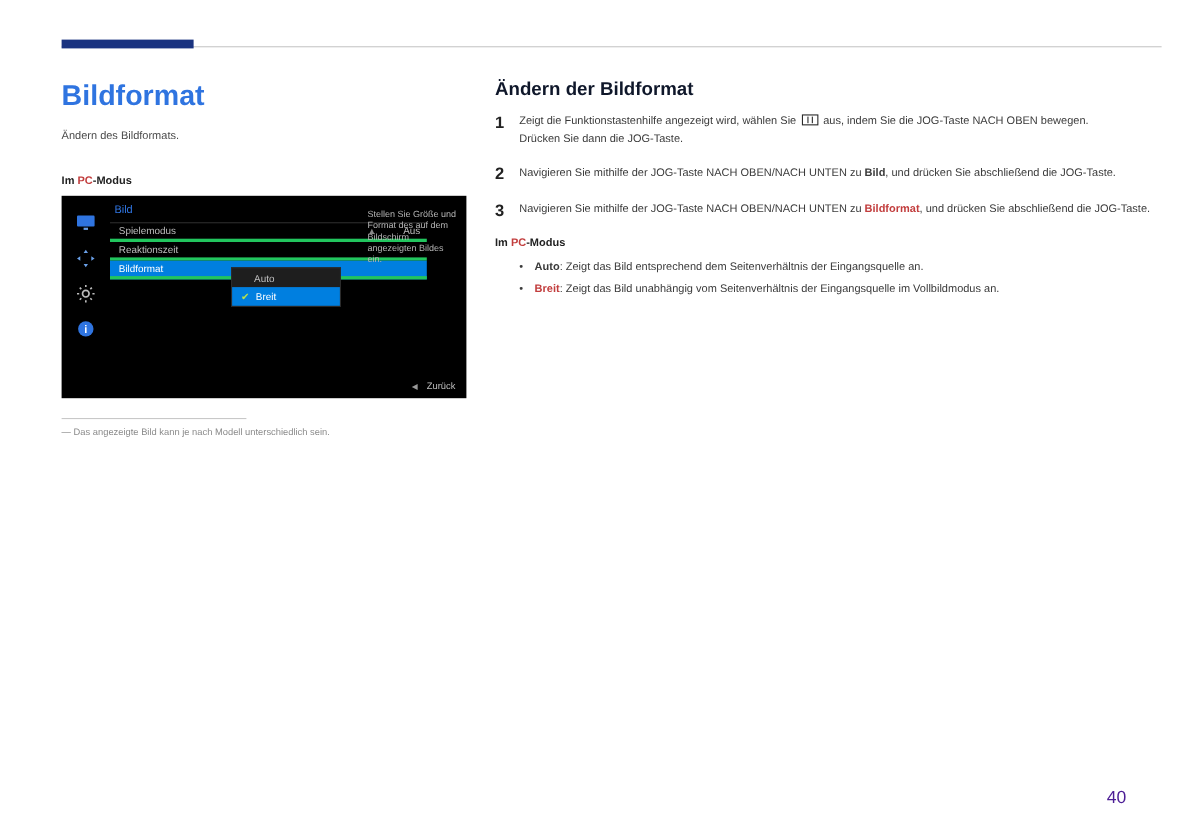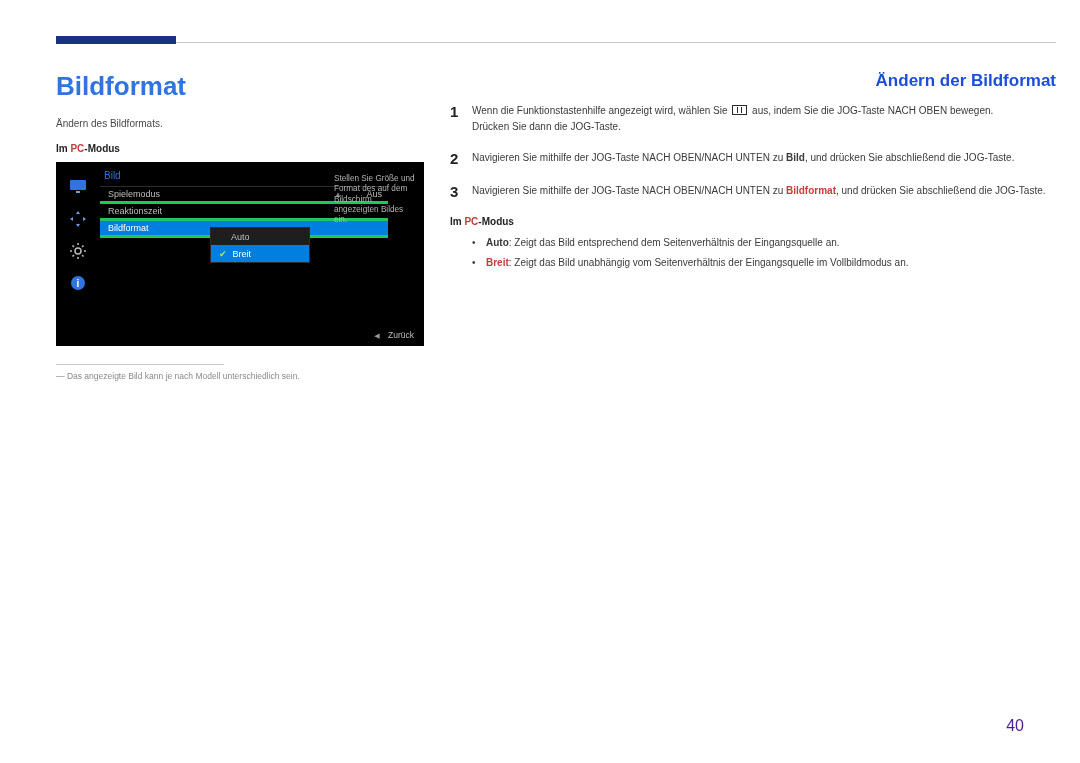--- a/index.html
+++ b/index.html
@@ -40,21 +40,21 @@
   }
   h1 {
     color: #2f74e0;
     font-size: 26px;
     font-weight: 700;
     margin-bottom: 16px;
   }
   .desc {
     font-size: 10px;
     color: #4a4a4a;
-    margin-bottom: 14px;
+    margin-bottom: 30px;
   }
   .mode-label {
     font-size: 10px;
     color: #222;
     font-weight: 700;
     margin-bottom: 8px;
   }
   .mode-label .pc { color: #c23d3d; }
 
   
@@ -153,21 +153,21 @@
     height: 1px;
     background: #c8c8c8;
     margin: 18px 0 6px 0;
   }
   .footnote {
     font-size: 8.5px;
     color: #8a8a8a;
   }
 
   
-  h2 { font-size: 17px; font-weight: 700; color: #1d4ed8; margin-bottom: 12px; text-align: right; }
+  h2 { font-size: 17px; font-weight: 700; color: #0f172a; margin-bottom: 12px; }
   .step { display: flex; margin-bottom: 16px; }
   .step .num {
     width: 22px;
     font-size: 15px;
     font-weight: 700;
     color: #222;
   }
   .step .txt {
     flex: 1;
     font-size: 10px;
@@ -289,21 +289,21 @@
       <div class="note-rule"></div>
       <p class="footnote">― <span>Das angezeigte Bild kann je nach Modell unterschiedlich sein.</span></p>
     </div>
 
     <div class="right">
       <h2>Ändern der Bildformat</h2>
 
       <div class="step">
         <div class="num">1</div>
         <div class="txt">
-          <span>Wenn die Funktionstastenhilfe angezeigt wird, wählen Sie </span>
+          <span>Zeigt die Funktionstastenhilfe angezeigt wird, wählen Sie </span>
           <span class="glyph-box"></span>
           <span> aus, indem Sie die JOG-Taste NACH OBEN bewegen.</span><br>
           <span>Drücken Sie dann die JOG-Taste.</span>
         </div>
       </div>
 
       <div class="step">
         <div class="num">2</div>
         <div class="txt">
           <span>Navigieren Sie mithilfe der JOG-Taste NACH OBEN/NACH UNTEN zu </span><span class="bold">Bild</span><span>, und drücken Sie abschließend die JOG-Taste.</span>

